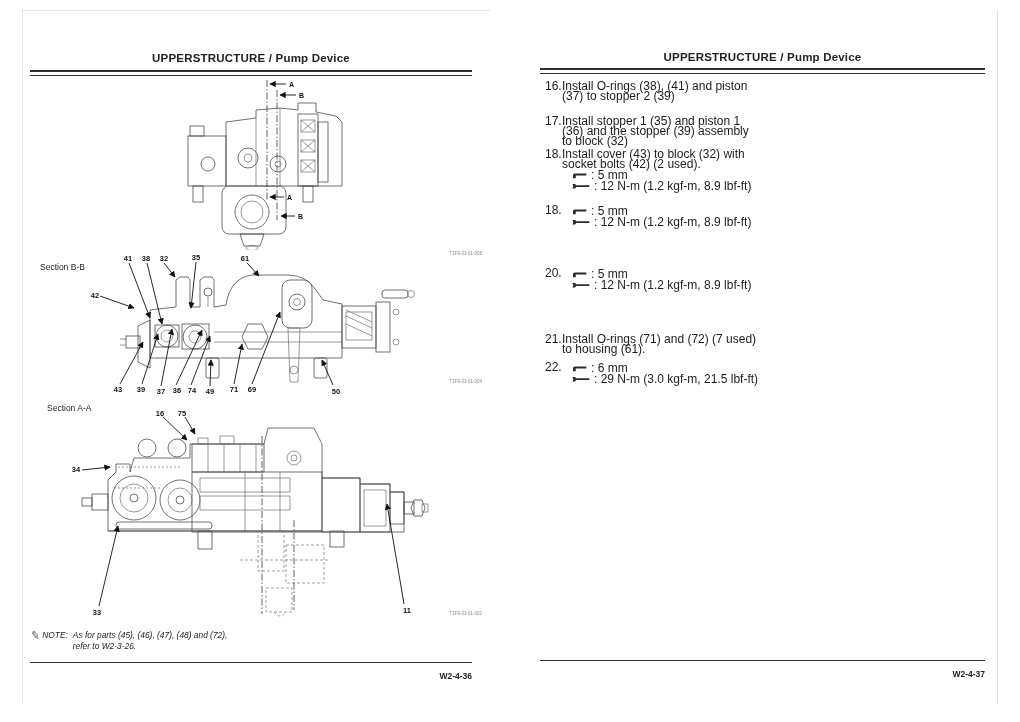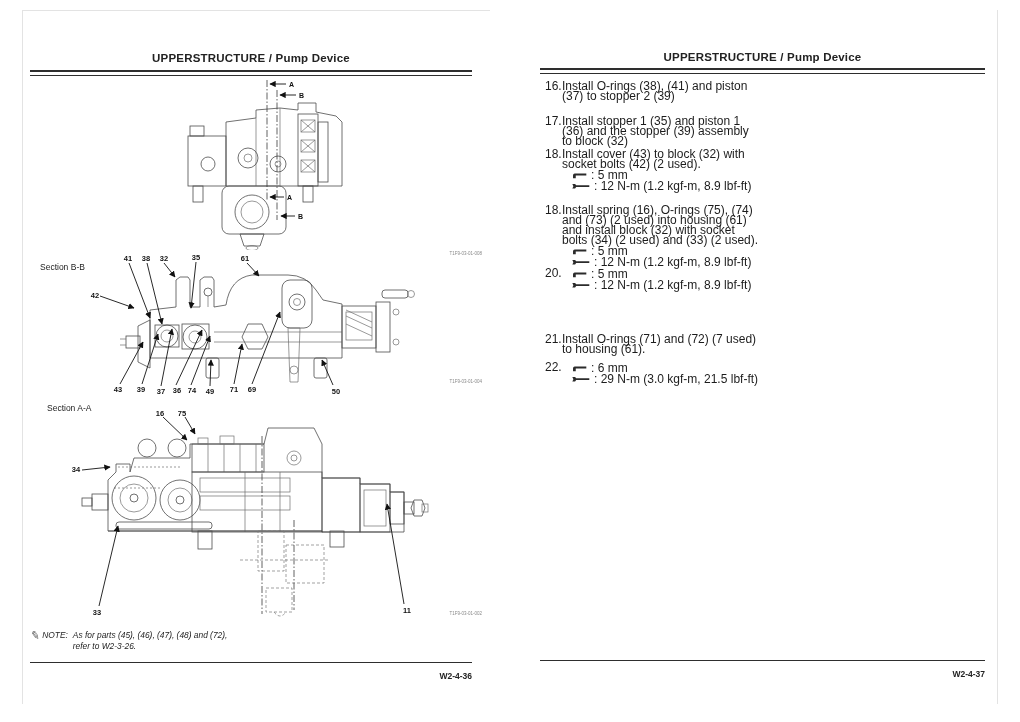--- a/index.html
+++ b/index.html
@@ -317,21 +317,20 @@
             </svg>
           </span>
         <span class="spec-value">: 12 N-m (1.2 kgf-m, 8.9 lbf-ft)</span>
       </span>
     </span>
   </div>
 
   <div class="step" style="top:205px;">
     <span class="step-num">18.</span>
     <span class="step-body">
-      <span class="step-text">Install spring (16), O-rings (75), (74) and (73) (2 used) into housing (61) and install block (32) with socket bolts (34) (2 used) and (33) (2 used).</span>
       <span class="spec-line">
         <span class="spec-icon">
             <svg width="15" height="7" viewBox="0 0 22 9">
               <path d="M1.5,8.5 L1.5,4 Q1.5,1.5 4,1.5 L21,1.5 L21,4.5 L5.5,4.5 L5.5,8.5 Z" fill="#2b2b2b"></path>
             </svg>
           </span>
         <span class="spec-value">: 5 mm</span>
       </span>
       <span class="spec-line">
         <span class="spec-icon">

